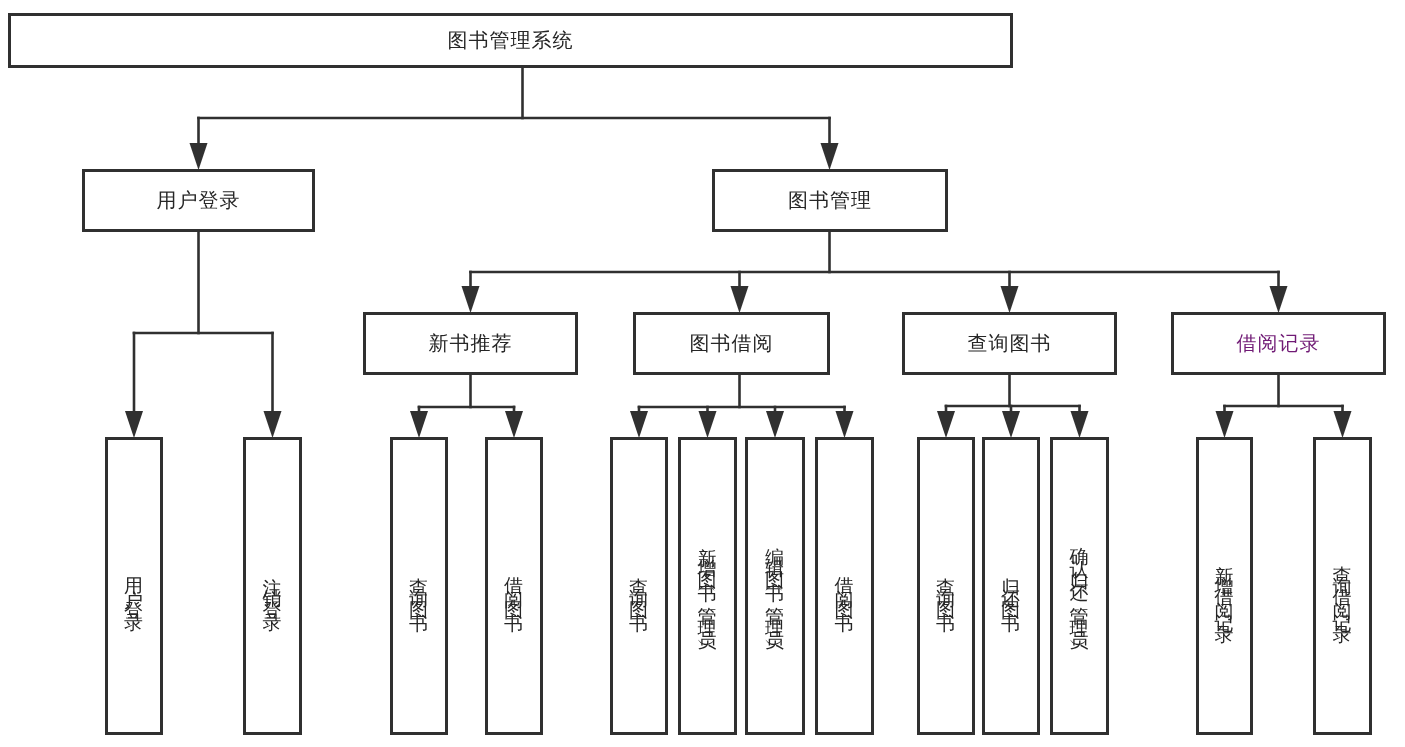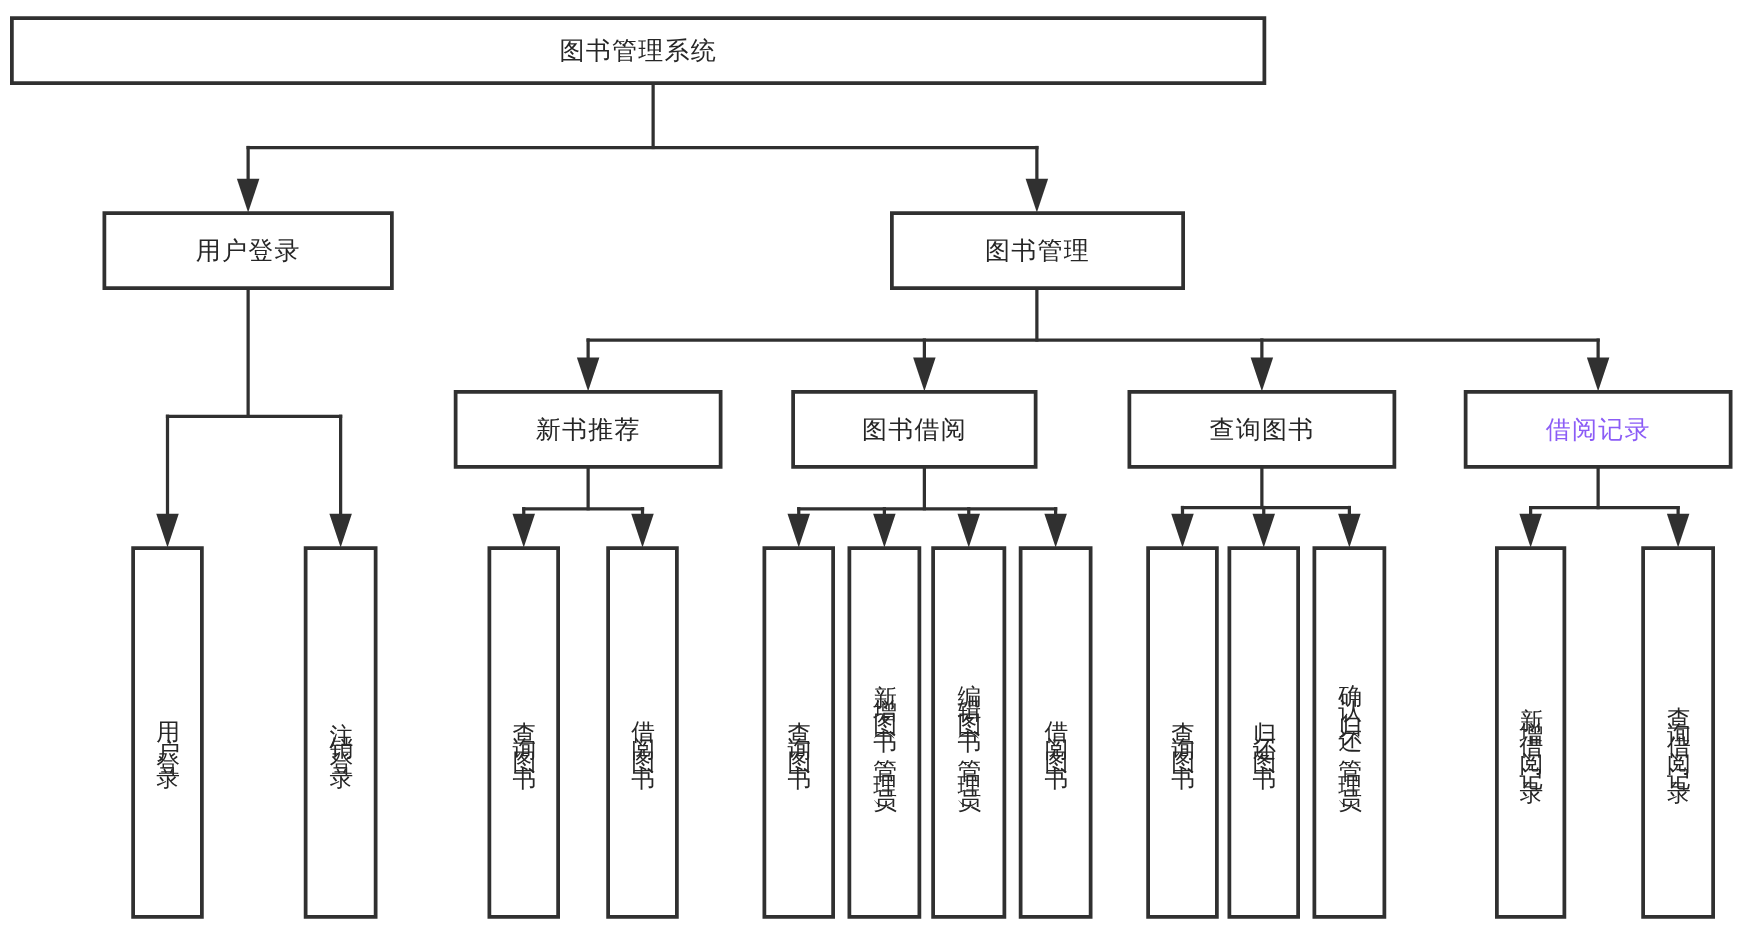--- a/index.html
+++ b/index.html
@@ -133,21 +133,21 @@
       </div>
       <div class="node h-label" style="left: 363px; top: 312px; width: 215px; height: 63px; border-color: rgb(48, 48, 48); color: rgb(38, 38, 38);">
         <span>新书推荐</span>
       </div>
       <div class="node h-label" style="left: 633px; top: 312px; width: 197px; height: 63px; border-color: rgb(48, 48, 48); color: rgb(38, 38, 38);">
         <span>图书借阅</span>
       </div>
       <div class="node h-label" style="left: 902px; top: 312px; width: 215px; height: 63px; border-color: rgb(48, 48, 48); color: rgb(38, 38, 38);">
         <span>查询图书</span>
       </div>
-      <div class="node h-label" style="left: 1171px; top: 312px; width: 215px; height: 63px; border-color: rgb(48, 48, 48); color: #8b5cf6; align-items: center;">
+      <div class="node h-label" style="left: 1171px; top: 312px; width: 215px; height: 63px; border-color: rgb(48, 48, 48); color: #701a75; align-items: center;">
         <span>借阅记录</span>
       </div>
       <div class="node v-label" style="left: 105px; top: 437px; width: 58px; height: 298px; border-color: rgb(48, 48, 48); color: rgb(38, 38, 38);">
         <span class="vtext">用户登录</span>
       </div>
       <div class="node v-label" style="left: 243px; top: 437px; width: 59px; height: 298px; border-color: rgb(48, 48, 48); color: rgb(38, 38, 38);">
         <span class="vtext">注销登录</span>
       </div>
       <div class="node v-label" style="left: 390px; top: 437px; width: 58px; height: 298px; border-color: rgb(48, 48, 48); color: rgb(38, 38, 38);">
         <span class="vtext">查询图书</span>

